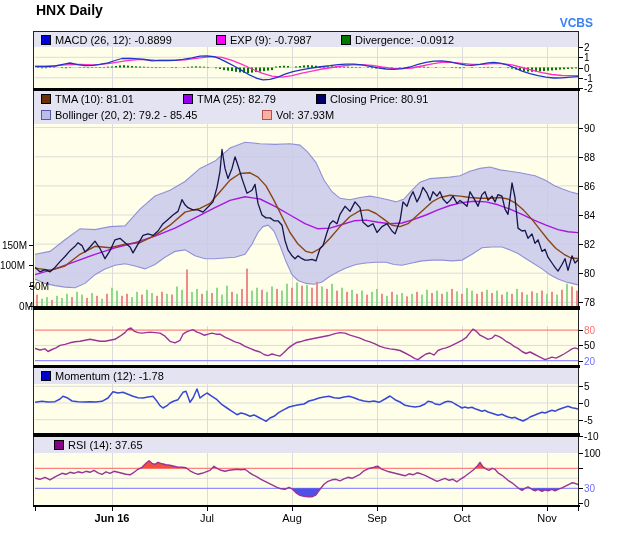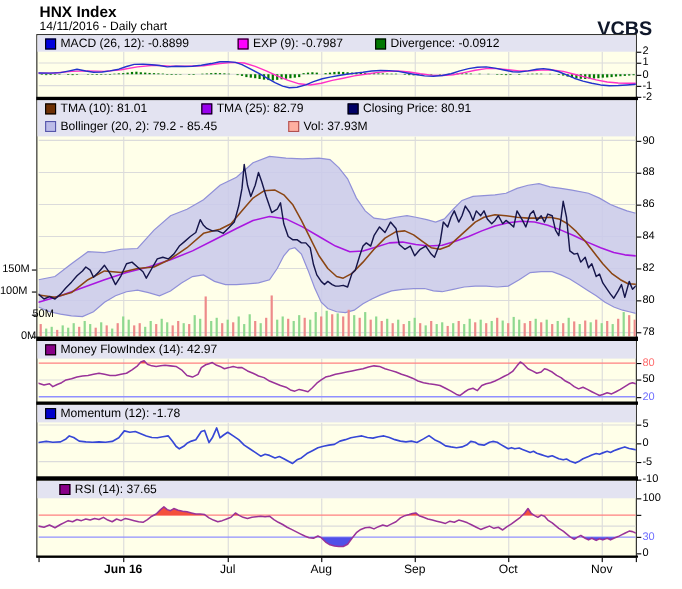--- a/index.html
+++ b/index.html
@@ -1,37 +1,36 @@
 <!DOCTYPE html>
 <html><head>
 <meta charset="utf-8">
 <style>
 body{margin:0}
 #page{position:relative;width:620px;height:535px;background:#fff;font-family:"Liberation Sans",sans-serif;overflow:hidden}
 #title{position:absolute;left:36px;top:2px;font-size:14px;font-weight:bold;color:#000}
 #subtitle{position:absolute;left:36px;top:18px;font-size:11px;color:#000}
-#brand{position:absolute;right:27px;top:16px;font-size:18px;font-weight:bold;color:#0f172a}
+#brand{position:absolute;right:27px;top:16px;font-size:12px;font-weight:bold;color:#3b82f6}
 #box{position:absolute;left:33px;top:31px;width:546px;height:476px;border:1px solid #222;background:#FFFFE9;box-sizing:border-box}
 .strip{position:absolute;left:34px;width:544px;background:#E3E3F1}
 .sep{position:absolute;left:33px;width:547px;background:#000}
 svg.plot{position:absolute;left:35px;width:543px;display:block}
 .li{position:absolute;top:2px;display:flex;align-items:center;height:12px;white-space:nowrap}
 .sw{width:8px;height:8px;border:1px solid #000;margin-right:4px;flex:none}
 .lt{font-size:11px;color:#000}
 .tick-label{position:absolute;font-size:10px;color:#000;transform:translateY(-50%);white-space:nowrap}
 .tick-label.right{text-align:right}
 .tick-label.month{transform:none;font-size:11px;text-align:center}
 .tickmark{position:absolute;background:#000}
 </style>
 </head>
 <body>
 
 <div id="page">
-  <div id="title">HNX Index</div>
-  <div id="subtitle">14/11/2016 - Daily chart</div>
+  <div id="title">HNX Daily</div>
   <div id="brand">VCBS</div>
 
   <div id="box"></div>
 
   <div class="strip" style="top:32px;height:15px">
     <span class="li" style="left: 7px;">
         <i class="sw" style="background: rgb(0, 0, 221);"></i>
         <span class="lt">MACD (26, 12): -0.8899</span>
       </span>
     <span class="li" style="left: 182px;">
@@ -60,26 +59,20 @@
     <span class="li" style="left: 7px; top: 18px;">
         <i class="sw" style="background: rgb(188, 188, 232); border-color: rgb(85, 85, 170);"></i>
         <span class="lt">Bollinger (20, 2): 79.2 - 85.45</span>
       </span>
     <span class="li" style="left: 228px; top: 18px;">
         <i class="sw" style="background: rgb(255, 175, 160); border-color: rgb(176, 80, 80);"></i>
         <span class="lt">Vol: 37.93M</span>
       </span>
   </div>
 
-  <div class="strip" style="top:310px;height:16px">
-    <span class="li" style="left: 7px;">
-        <i class="sw" style="background: rgb(136, 0, 136);"></i>
-        <span class="lt">Money FlowIndex (14): 42.97</span>
-      </span>
-  </div>
 
   <div class="strip" style="top:368px;height:16px">
     <span class="li" style="left: 7px;">
         <i class="sw" style="background: rgb(0, 0, 204);"></i>
         <span class="lt">Momentum (12): -1.78</span>
       </span>
   </div>
 
   <div class="strip" style="top:437px;height:16px">
     <span class="li" style="left: 7px; padding-left: 13px;">

